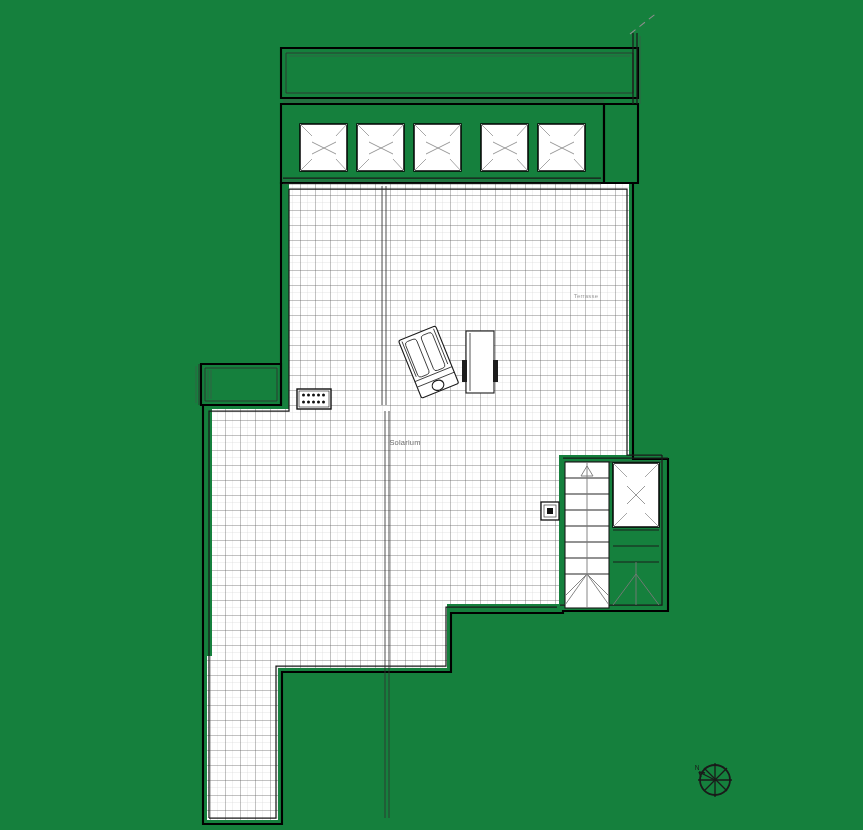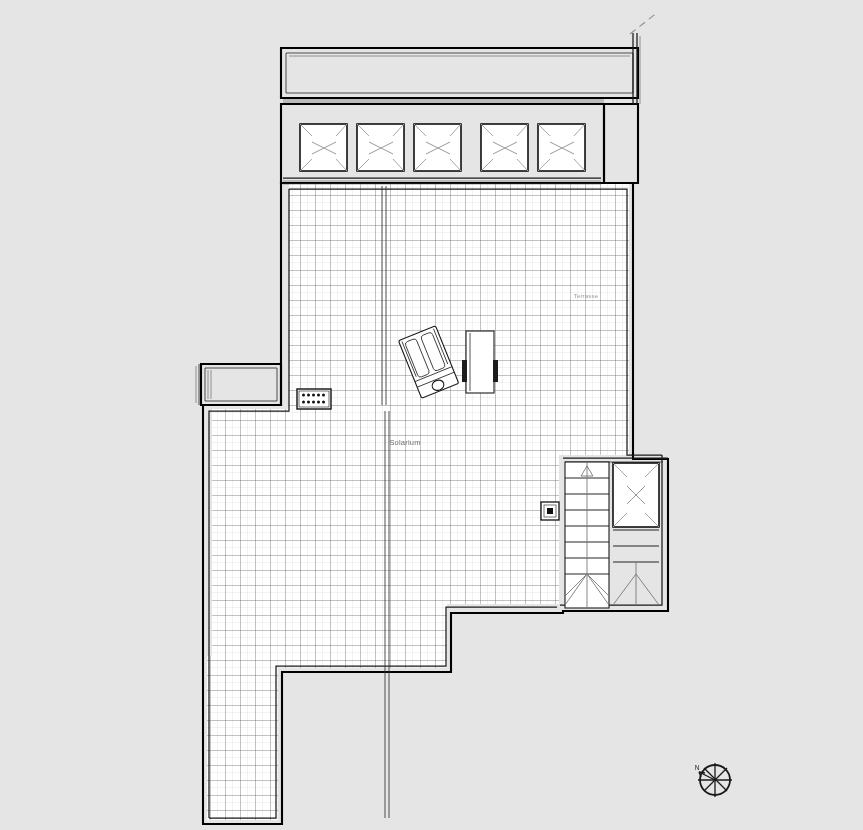--- a/index.html
+++ b/index.html
@@ -10,21 +10,21 @@
   body {
     width: 863px;
     height: 830px;
     font-family: "Liberation Sans", sans-serif;
     overflow: hidden;
   }
   #plan-root {
     position: relative;
     width: 863px;
     height: 830px;
-    background: #e5e5e5;
+    background: #15803d;
   }
   svg#floorplan {
     display: block;
     width: 863px;
     height: 830px;
   }
   .wall-heavy   { fill: none; stroke: #000000; stroke-width: 2.1; }
   .wall-medium  { fill: none; stroke: #1a1a1a; stroke-width: 1.25; }
   .wall-thin    { fill: none; stroke: #303030; stroke-width: 0.85; }
   .wall-hair    { fill: none; stroke: #4a4a4a; stroke-width: 0.55; }

